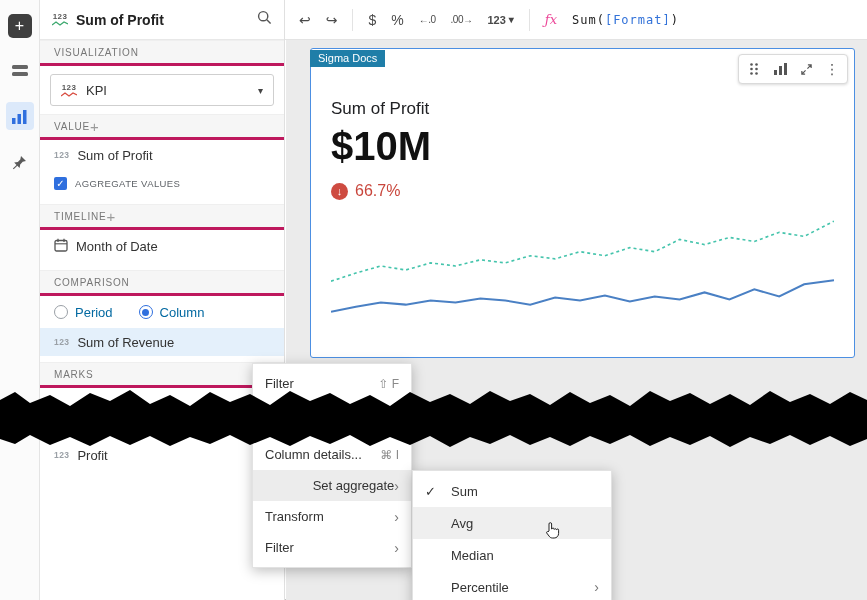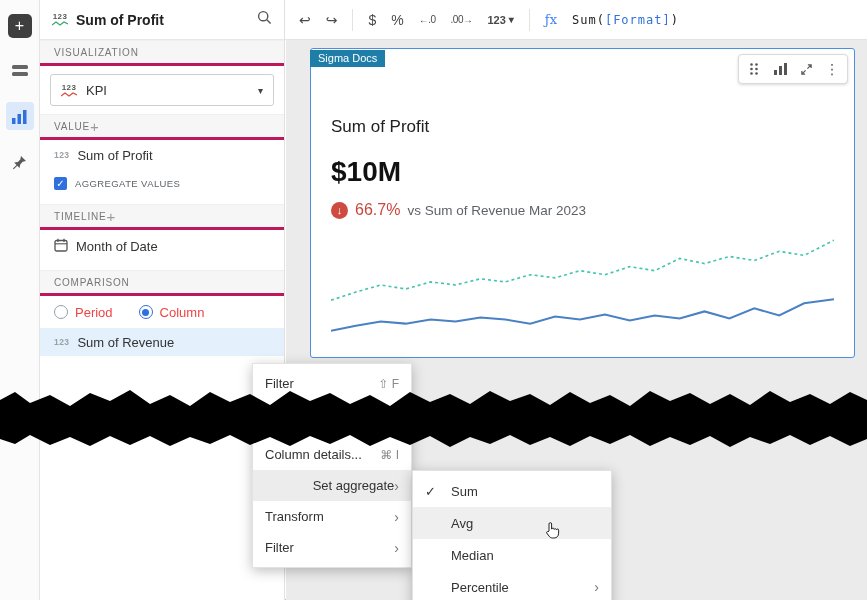--- a/index.html
+++ b/index.html
@@ -34,52 +34,52 @@
   .viz-dd .lbl{font-size:13px;color:#333;flex:1;}
   .caret{font-size:10px;color:#444;}
   .row{height:30px;display:flex;align-items:center;gap:8px;padding:0 14px;font-size:13px;color:#333;}
   .num-ic{font-size:8.5px;color:#9AA0A6;font-weight:bold;letter-spacing:.4px;}
   .agg-row{height:26px;display:flex;align-items:center;gap:8px;padding:0 14px;}
   .checkbox{width:13px;height:13px;background:#2F6FDE;border-radius:2px;color:#fff;font-size:10px;
             display:flex;align-items:center;justify-content:center;cursor:pointer;}
   .agg-label{font-size:9.5px;color:#5F6368;letter-spacing:.4px;}
   .gap8{height:8px;}
   .radio-row{height:32px;display:flex;align-items:center;gap:26px;padding:0 14px;}
-  .radio-opt{display:flex;align-items:center;font-size:13px;color:#ef4444;cursor:pointer;}
+  .radio-opt{display:flex;align-items:center;font-size:13px;color:#0369a1;cursor:pointer;}
   .radio{width:14px;height:14px;border:1.5px solid #9AA0A6;border-radius:50%;margin-right:7px;
          display:inline-flex;align-items:center;justify-content:center;}
   .radio.sel{border-color:#2F6FDE;}
   .radio.sel::after{content:"";width:7px;height:7px;background:#2F6FDE;border-radius:50%;}
   .row.sel-blue{background:#E4F0FB;height:28px;}
   .marks-spacer{height:52px;}
 
   
   .topbar{position:absolute;left:285px;top:0;width:582px;height:40px;background:#fff;
           border-bottom:1px solid #E3E3E3;display:flex;align-items:center;padding:0 14px;gap:15px;z-index:3;}
   .tb-ic{font-size:14px;color:#4A4A4A;cursor:pointer;}
   .tb-small{font-size:10px;color:#4A4A4A;cursor:pointer;letter-spacing:-.5px;}
   .tb-divider{width:1px;height:22px;background:#E3E3E3;}
   .tb-123{font-size:11px;color:#4A4A4A;display:flex;gap:3px;align-items:center;cursor:pointer;font-weight:bold;}
-  .fx{font-family:"DejaVu Serif",serif;font-size:13px;color:#3b82f6;cursor:pointer;text-align:center;}
+  .fx{font-style:italic;font-family:"DejaVu Serif",serif;font-size:13px;color:#ec4899;cursor:pointer;text-align:center;}
   .formula{font-family:"DejaVu Sans Mono",monospace;font-size:12px;color:#222;letter-spacing:1px;
            flex:1;cursor:text;}
   .formula .ref{color:#3272D9;}
 
   
   .canvas{position:absolute;left:286px;top:40px;width:581px;height:560px;background:#EBEBEB;z-index:1;}
   .card{position:absolute;left:24px;top:8px;width:545px;height:310px;background:#fff;
-        border:1.5px solid #4C8FE2;border-radius:3px;padding:18px 20px;cursor:pointer;}
+        border:1.5px solid #4C8FE2;border-radius:3px;padding:0 20px;cursor:pointer;}
   .badge{position:absolute;left:-1px;top:1px;background:#1F7EA8;color:#fff;font-size:11px;
          padding:2px 8px 3px 8px;}
   .float-tb{position:absolute;right:6px;top:5px;background:#fff;border:1px solid #DADADA;border-radius:4px;
             box-shadow:0 1px 3px rgba(0,0,0,.15);display:flex;padding:2px;}
   .float-btn{width:26px;height:24px;display:flex;align-items:center;justify-content:center;color:#555;
              cursor:pointer;font-size:14px;}
   .card-title{margin-top:50px;font-size:17px;color:#202124;}
-  .card-value{margin-top:19px;font-size:28px;font-weight:bold;color:#111;}
+  .card-value{margin-top:5px;font-size:40px;font-weight:bold;color:#111;}
   .change-row{margin-top:13px;display:flex;align-items:center;gap:7px;}
   .down-circle{width:17px;height:17px;border-radius:50%;background:#CE4B41;color:#fff;font-size:11px;
                display:flex;align-items:center;justify-content:center;}
   .pct{color:#C9473D;font-size:16px;}
   .desc{color:#5F6368;font-size:13.5px;}
   .chart-svg{margin-top:13px;width:100%;height:112px;}
   polyline{fill:none;}
   .teal-line{stroke:#45C4AC;stroke-width:1.6;stroke-dasharray:3 3;}
   .blue-line{stroke:#4A80C4;stroke-width:2;}
 
@@ -217,20 +217,23 @@
       </span>
     </div>
 
     <div class="row sel-blue">
       <span class="num-ic">123</span>
       <span>Sum of Revenue</span>
     </div>
 
     <div style="height:6px"></div>
 
+    <div class="sec">
+      <span class="sec-label">MARKS</span>
+    </div>
 
     <div class="marks-spacer"></div>
 
     <div class="row">
       <span class="num-ic">123</span>
       <span>Profit</span>
     </div>
   </div>
 
   <div class="topbar">
@@ -278,21 +281,20 @@
           </svg>
         </span>
         <span class="float-btn">⋮</span>
       </div>
 
       <div class="card-title">Sum of Profit</div>
       <div class="card-value">$10M</div>
       <div class="change-row">
         <span class="down-circle">↓</span>
         <span class="pct">66.7%</span>
-        <span class="desc">vs Sum of Revenue Mar 2023</span>
       </div>
 
       <svg class="chart-svg" viewBox="0 0 505 110" preserveAspectRatio="none">
         <polyline class="teal-line" points="0,67 25,59 50,52 75,56 100,49 125,52 150,46 175,49 200,42 225,45 250,38 275,42 300,34 325,38 350,26 375,31 400,24 425,28 450,19 475,23 505,8"></polyline>
         <polyline class="blue-line" points="0,97 25,92 50,88 75,90 100,86 125,88 150,84 175,86 200,90 225,83 250,86 275,81 300,87 325,82 350,85 375,78 400,85 425,75 450,82 475,70 505,66"></polyline>
       </svg>
     </div>
   </div>
 
   <div class="menu">

